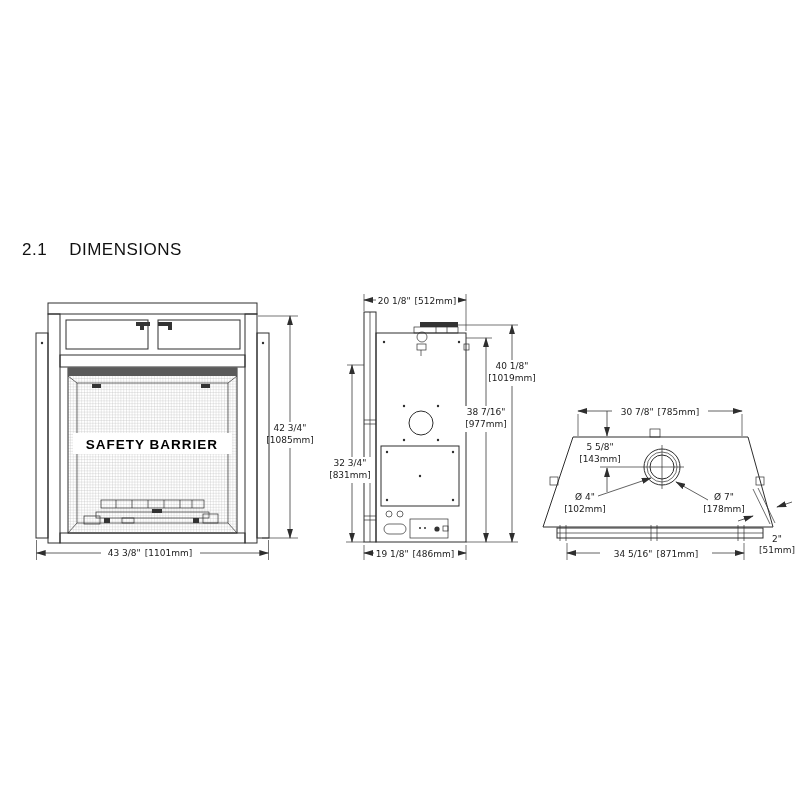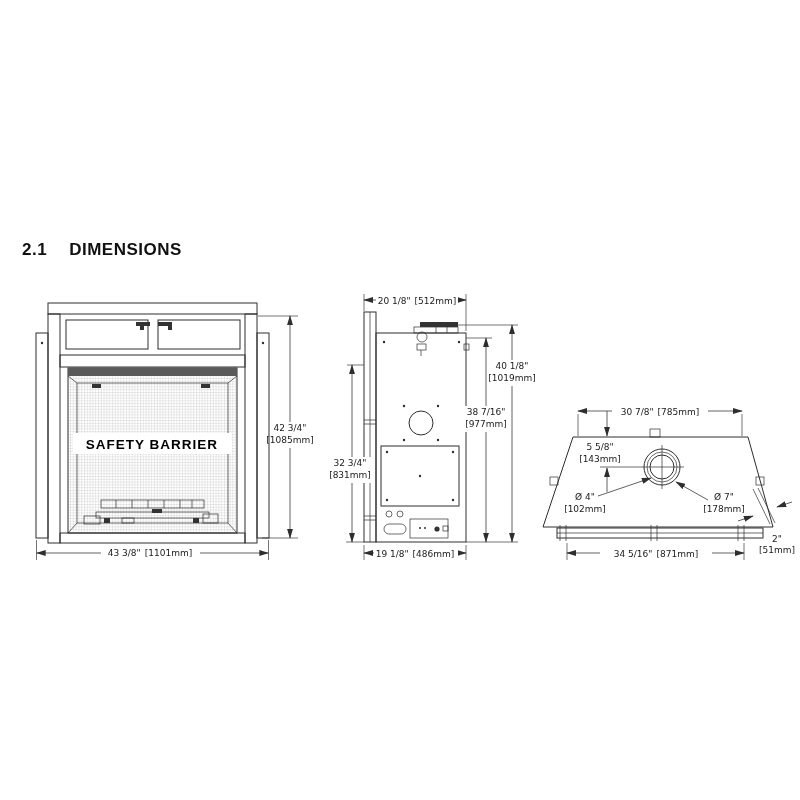--- a/index.html
+++ b/index.html
@@ -1,18 +1,18 @@
 <!DOCTYPE html>
 <html><head>
 <meta charset="utf-8">
 <style>
   html,body{margin:0;padding:0;background:#fff;}
   .page{position:relative;width:800px;height:800px;background:#ffffff;overflow:hidden;
         font-family:"Liberation Sans", sans-serif;}
-  .sec-title{position:absolute;left:22px;top:240px;font-size:17px;font-weight:bold;
+  .sec-title{position:absolute;left:22px;top:240px;font-size:17px;font-weight:normal;
              color:#111;letter-spacing:.5px;text-align:right;}
   .sec-title .num{margin-right:22px;}
   svg{position:absolute;left:0;top:0;}
   .ln{fill:none;stroke:#2e2e2e;stroke-width:1;}
   .thin{fill:none;stroke:#2e2e2e;stroke-width:.7;}
   .dimln{fill:none;stroke:#3a3a3a;stroke-width:.8;}
   .ext{fill:none;stroke:#3a3a3a;stroke-width:.7;}
   .lblbg{fill:#ffffff;}
   text.dim{font-family:"DejaVu Sans", sans-serif;font-size:9px;fill:#1a1a1a;}
   text.mid{text-anchor:middle;}

